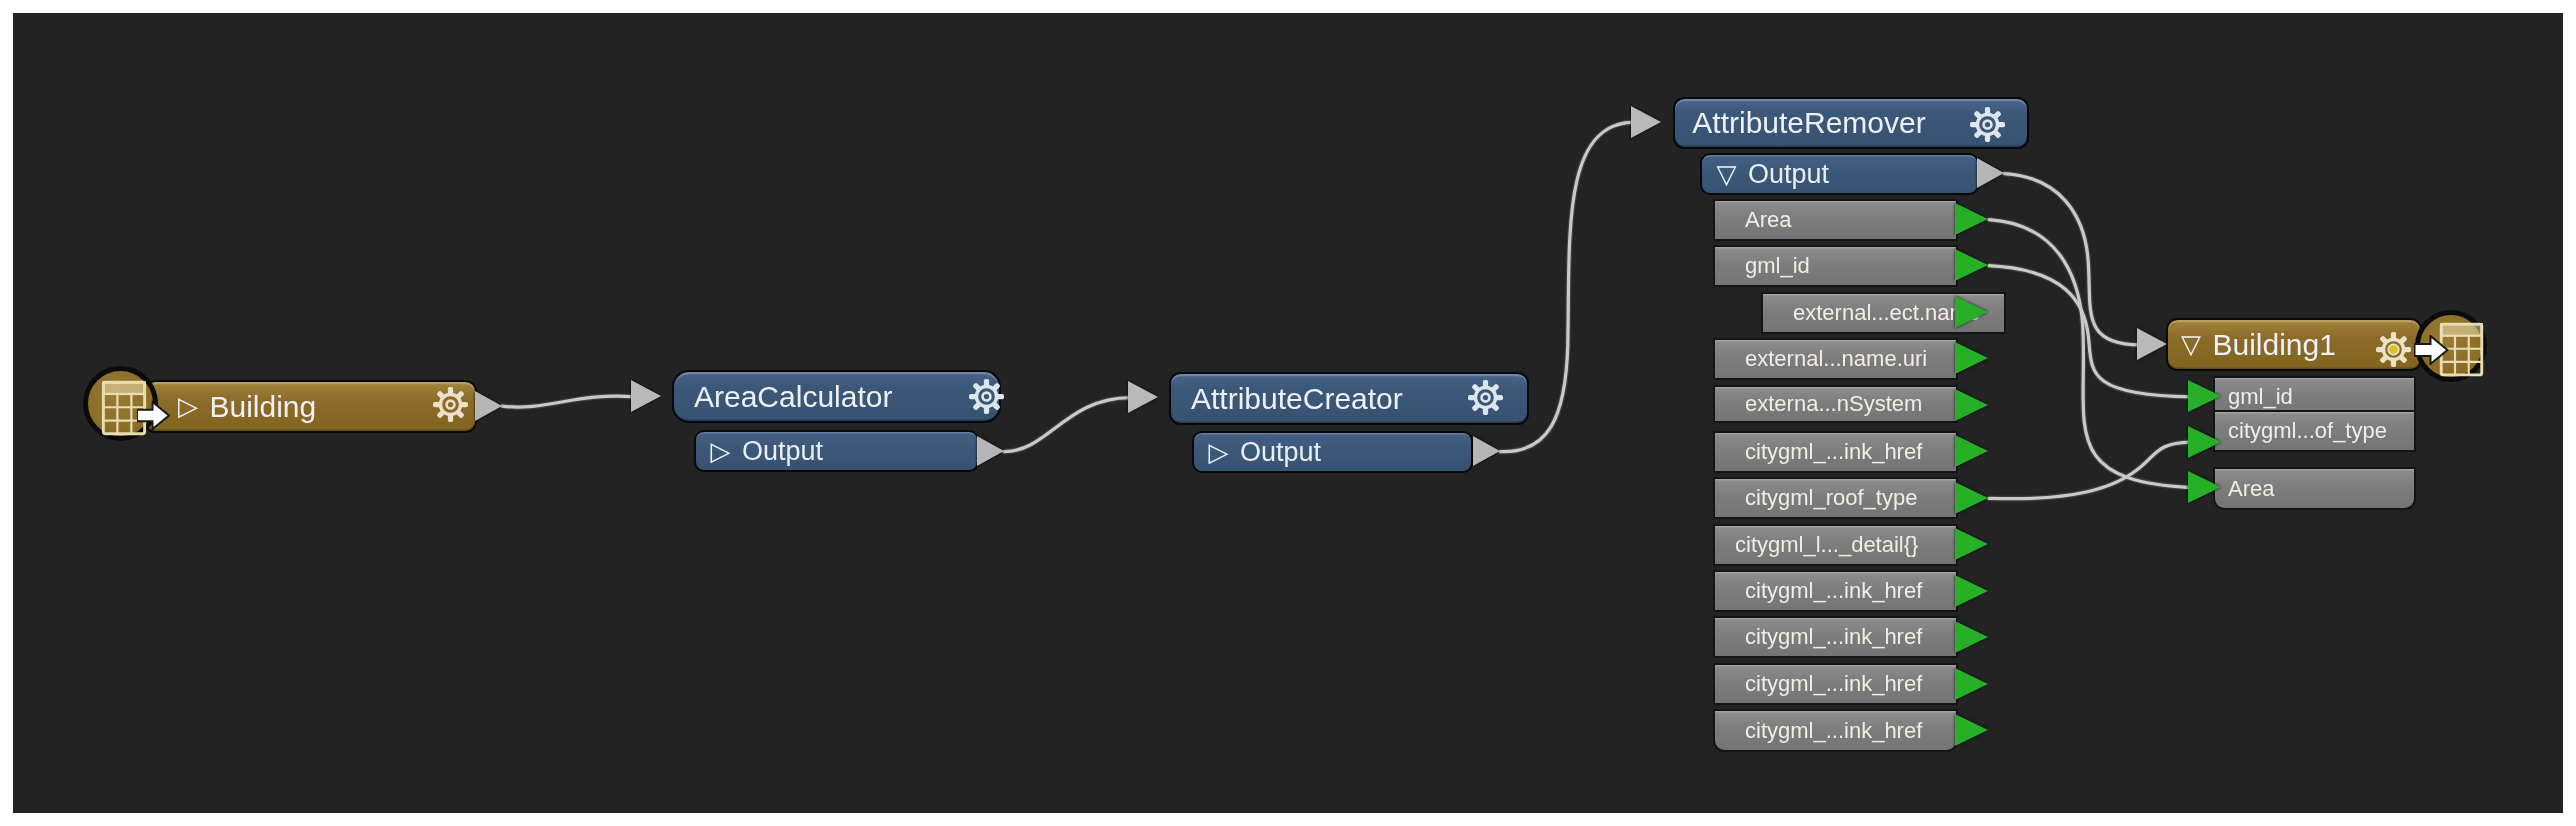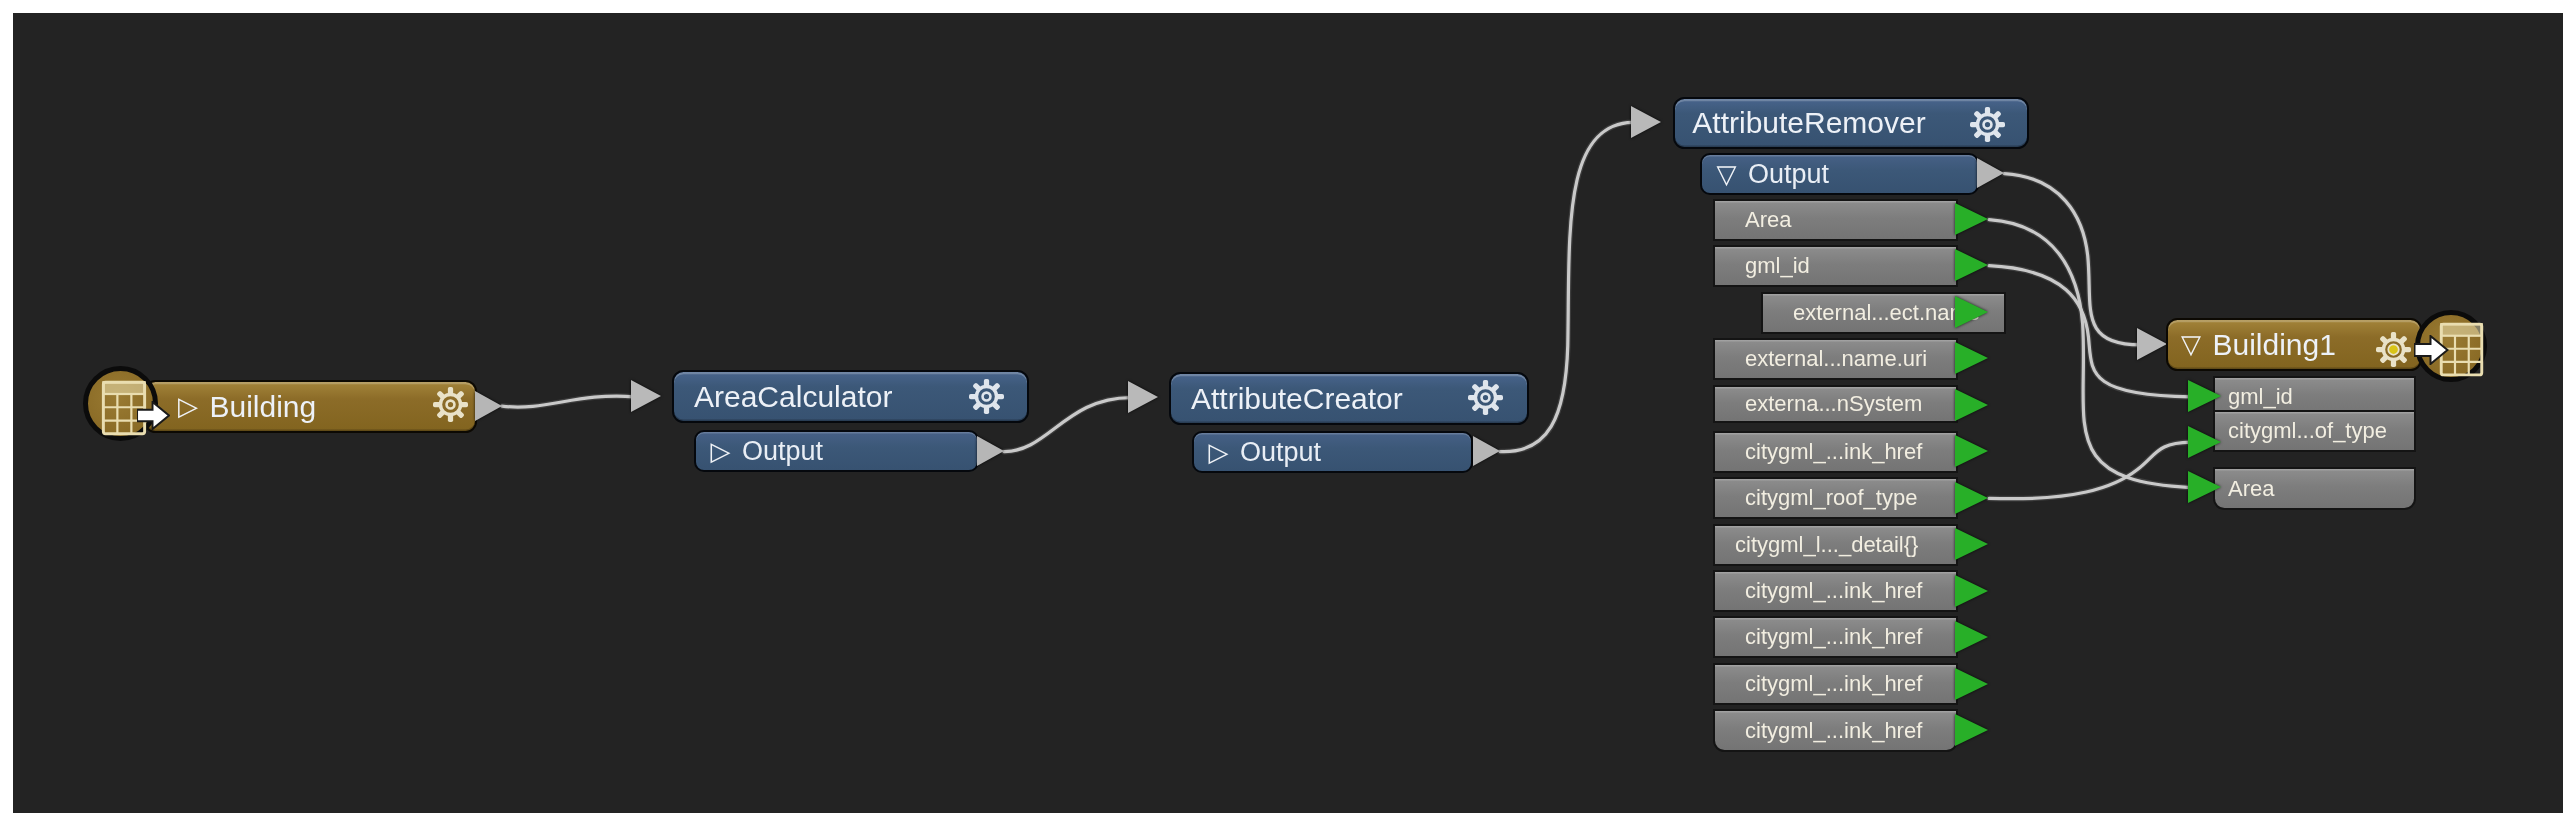--- a/index.html
+++ b/index.html
@@ -102,21 +102,21 @@
     <line x1="3" y1="55" x2="59" y2="55" stroke="#e9ddb0" stroke-width="3"></line>
     <line x1="22" y1="19" x2="22" y2="73" stroke="#e9ddb0" stroke-width="3"></line>
     <line x1="41" y1="19" x2="41" y2="73" stroke="#e9ddb0" stroke-width="3"></line>
   </svg>
   <svg viewBox="0 0 34 30" width="33" height="29" style="left:49px;top:30px;">
     <polygon points="0,9 16,9 16,1 33,15 16,29 16,21 0,21" fill="#ffffff" stroke="#1a1a1a" stroke-width="2"></polygon>
   </svg>
 </div>
 
 <div class="abs tri gray-in" style="left:631px;top:380px;"></div>
-<div class="abs hdr blue" style="left:660px;top:370px;width:357px;height:53px;padding-left:20px;">
+<div class="abs hdr blue" style="left:660px;top:370px;width:329px;height:53px;padding-left:20px;border-radius:17px;">
   <span>AreaCalculator</span>
 </div>
 <div class="abs gearbox" style="left:969px;top:379px;">
   <svg viewBox="0 0 40 40" width="35" height="35">
     <g fill="#dfe5ec">
       <rect x="17" y="0" width="6" height="9" rx="2"></rect>
         <rect x="17" y="31" width="6" height="9" rx="2"></rect>
       <rect x="17" y="0" width="6" height="9" rx="2" transform="rotate(45 20 20)"></rect>
         <rect x="17" y="31" width="6" height="9" rx="2" transform="rotate(45 20 20)"></rect>
       <rect x="17" y="0" width="6" height="9" rx="2" transform="rotate(90 20 20)"></rect>

